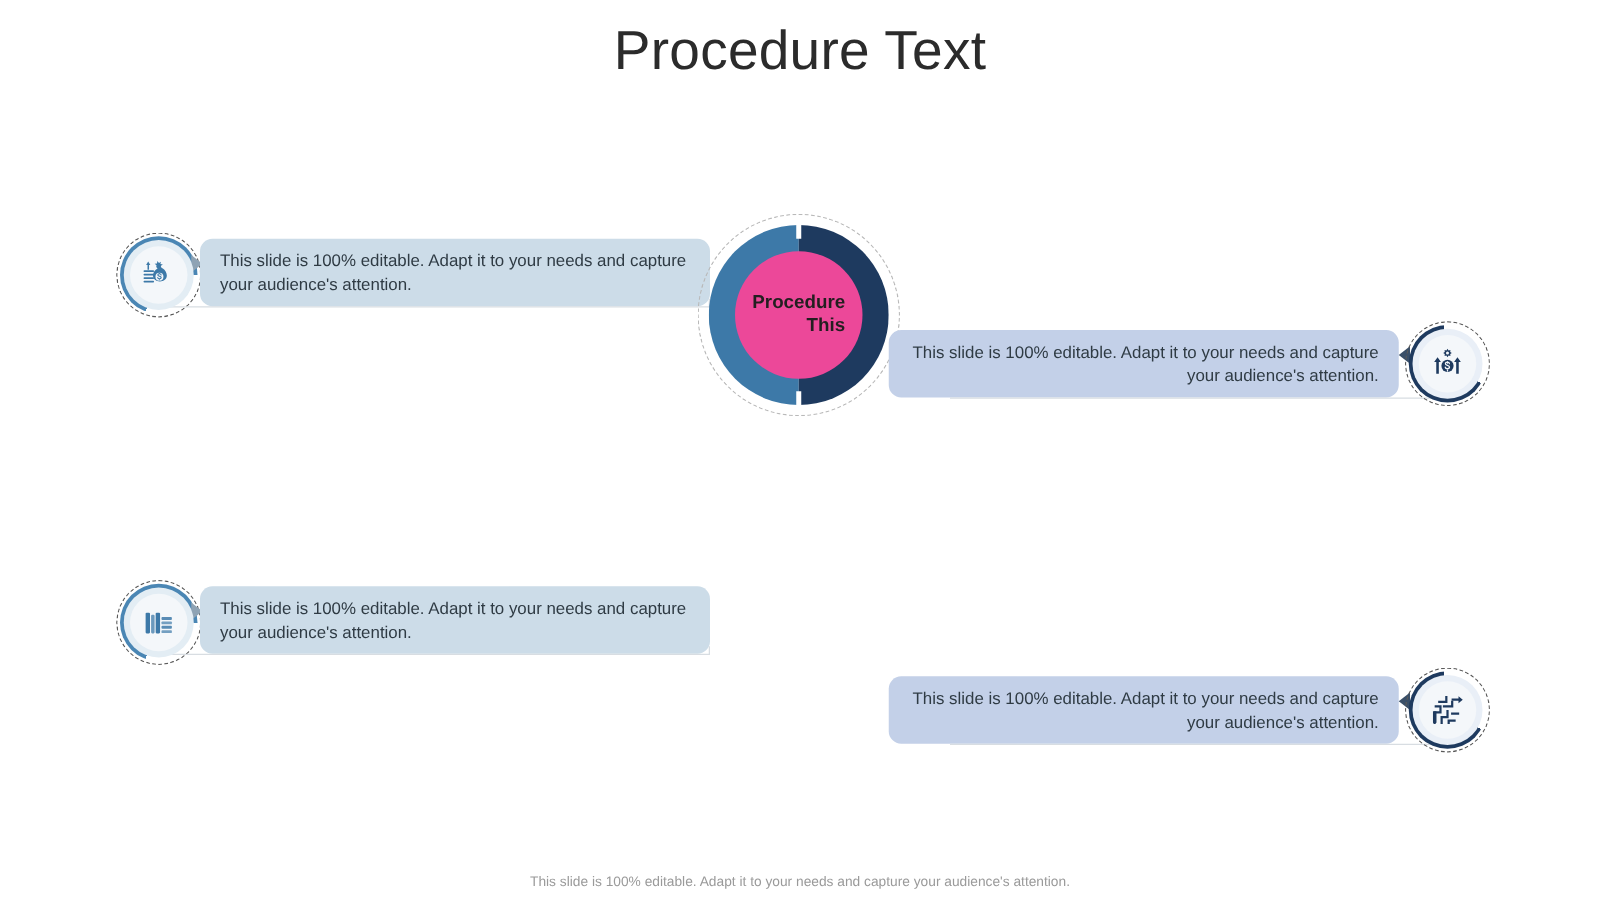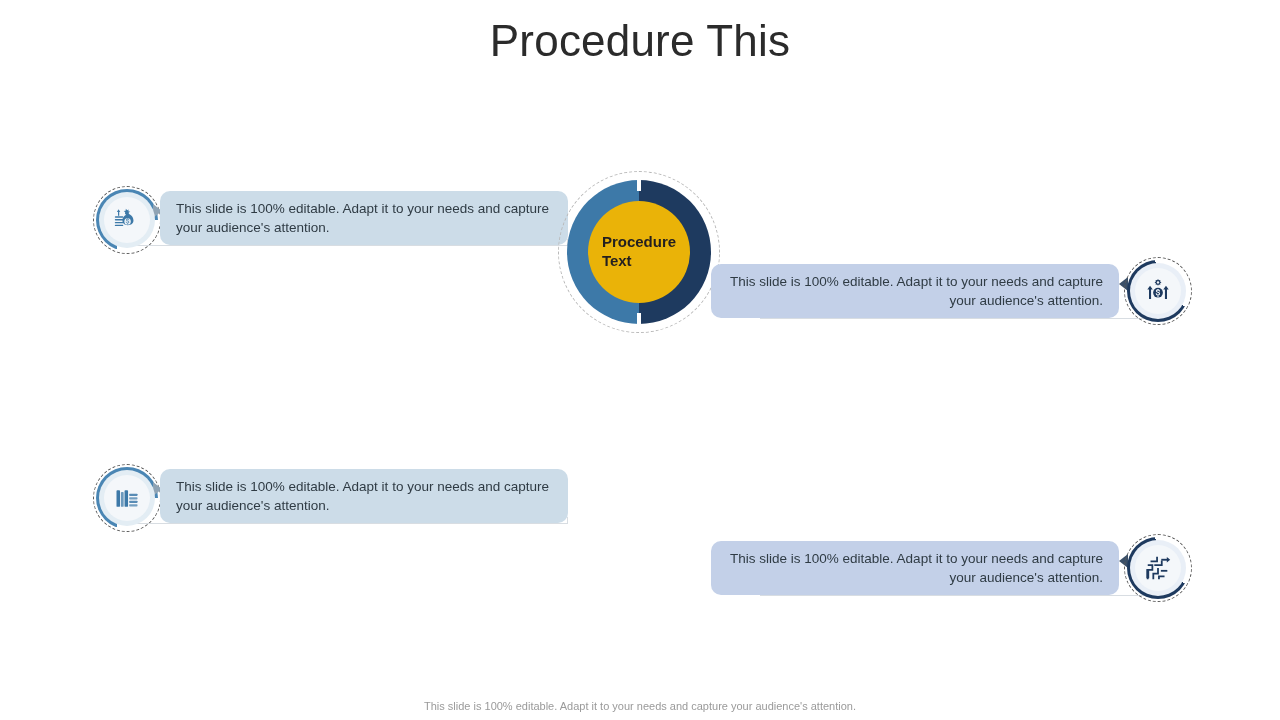--- a/index.html
+++ b/index.html
@@ -50,25 +50,25 @@
     width: 144px; height: 144px;
     border-radius: 50%;
   }
   .hub .ring-left::before  { left: 0;    background: #3d79a8; }
   .hub .ring-right::before { left: -72px; background: #1e3a5f; }
   .hub .hub-inner {
     position: absolute;
     left: 21px; top: 21px;
     width: 102px; height: 102px;
     border-radius: 50%;
-    background: #eab308;
+    background: #ec4899;
     display: flex;
     align-items: center;
     justify-content: center;
-    text-align: left;
+    text-align: right;
     z-index: 3;
   }
   .hub .hub-label {
     font-size: 15px;
     font-weight: bold;
     line-height: 1.25;
     color: #231f20;
     padding: 0 6px;
   }
   
@@ -181,21 +181,21 @@
     text-align: center;
     font-size: 11px;
     color: #9a9a9a;
   }
 </style>
 </head>
 <body>
 
 <div class="slide">
 
-  <div class="slide-title">Procedure This</div>
+  <div class="slide-title">Procedure Text</div>
 
   <div class="badge pale" style="left:96px; top:189px;">
     <div class="badge-dash"></div>
     <div class="badge-c"></div>
     <div class="badge-halo"></div>
     <div class="badge-core">
       <svg width="30" height="30" viewBox="0 0 32 32">
         <g fill="#3d79a8">
           <path d="M19.5 10.5c-1.3-.7-1.9-1.6-1.6-2.5l1.6-.9-2.1-.5.5-1.9-1.7 1-1.4-1.6-.3 2-2 .3 1.6 1.2c-.5 1-.2 2 .9 2.9-2.2 1-3.9 3.4-3.9 6 0 3 2.6 5 5.9 5s5.9-2 5.9-5c0-2.5-1.5-4.8-3.4-6z"></path>
           <circle cx="16.6" cy="17.5" r="3.4" fill="#f4f7fa"></circle>
@@ -222,21 +222,21 @@
 
   <div class="hub" id="hub-top">
     <div class="dash-ring"></div>
     <div class="ring-left"></div>
     <div class="ring-right"></div>
     <div class="notch top"></div>
     <div class="notch bot"></div>
     <div class="hub-inner">
       <div class="hub-label">
         <span>Procedure</span><br>
-        <span>Text</span>
+        <span>This</span>
       </div>
     </div>
   </div>
 
   <div class="callout right-box" style="left:711px; top:264px;">
     <span class="callout-text">This slide is 100% editable.  Adapt it to your needs and capture your audience's attention.</span>
   </div>
   <div class="rail" style="left:760px; top:318px; width:400px;"></div>
   <div class="rail-cap" style="left:1160px; top:312px;"></div>
 

